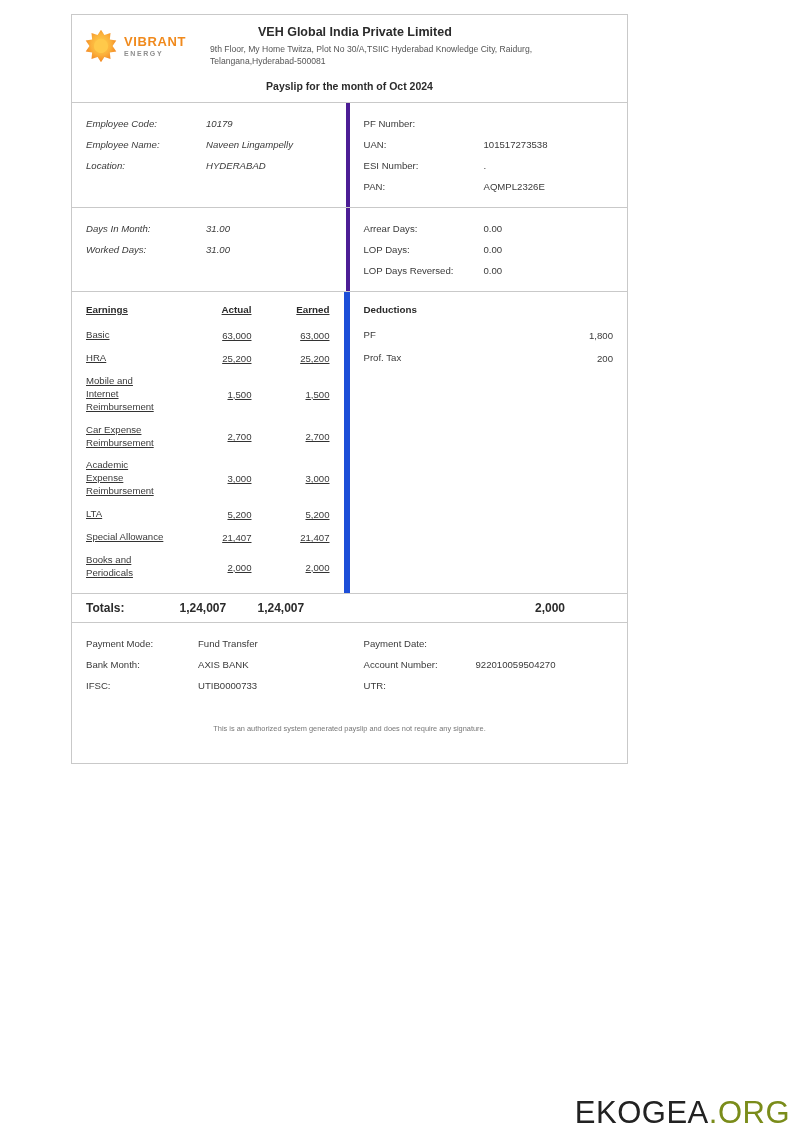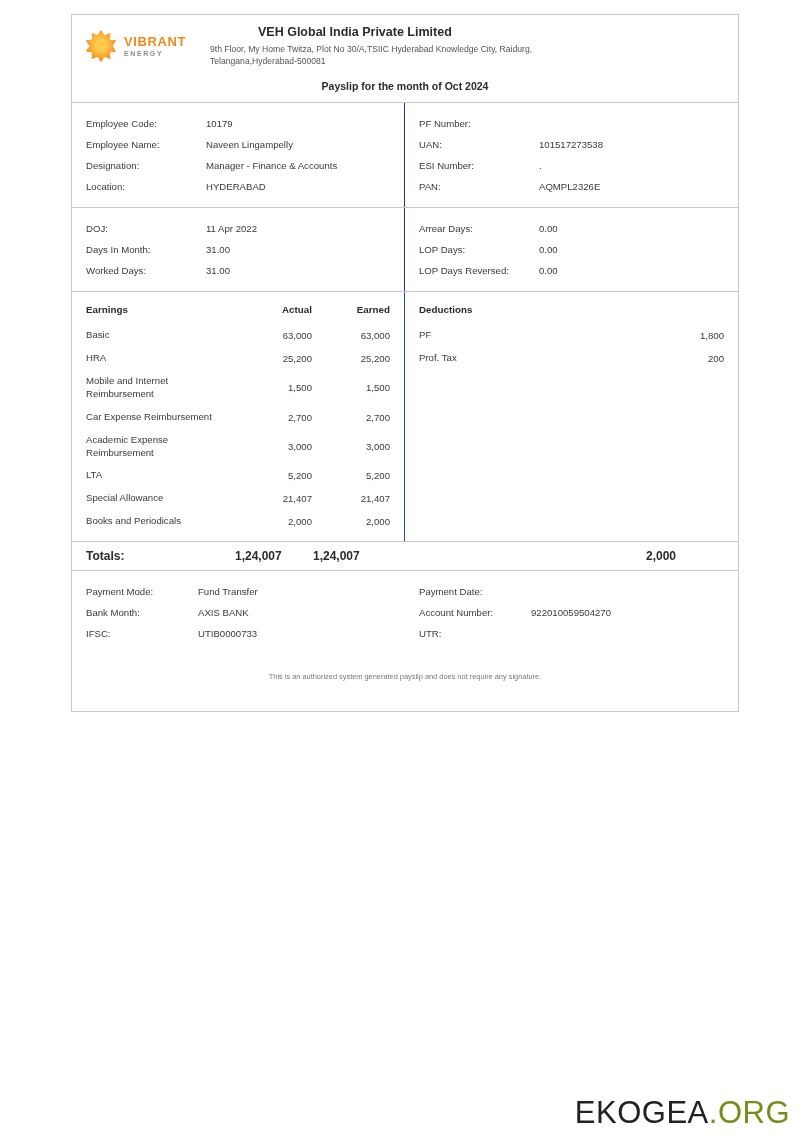--- a/index.html
+++ b/index.html
@@ -13,21 +13,21 @@
     font-family: "Liberation Sans", sans-serif;
     color: #333333;
     position: relative;
     overflow: hidden;
   }
 
   .page {
     position: absolute;
     left: 71px;
     top: 14px;
-    width: 668px;
+    width: 557px;
     border: 1px solid #c9c9c9;
     box-sizing: border-box;
     background: #fff;
   }
 
   .section {
     border-bottom: 1px solid #c9c9c9;
   }
   .section:last-child { border-bottom: none; }
 
@@ -80,38 +80,39 @@
     padding: 6px 0 10px 0;
   }
 
   
   .two-col { display: flex; }
   .col {
     width: 50%;
     box-sizing: border-box;
     padding: 10px 14px 10px 14px;
   }
-  .col.left { border-right: 1px solid #4c1d95; }
+  .col.left { border-right: 4px solid #4c1d95; font-style: italic; }
 
   .info-row {
     display: flex;
     font-size: 9.6px;
     color: #3a3a3a;
     padding: 5px 0;
   }
   .info-label { width: 120px; flex: 0 0 120px; }
   .info-value { flex: 1 1 auto; }
 
   
   .ded-wrap { display: flex; }
   .earn-col {
     width: 50%;
     box-sizing: border-box;
-    border-right: 1px solid #1d4ed8;
+    border-right: 6px solid #1d4ed8;
     padding: 10px 14px 8px 14px;
+    text-decoration: underline;
   }
   .ded-col {
     width: 50%;
     box-sizing: border-box;
     padding: 10px 14px 8px 14px;
   }
   table.money {
     width: 100%;
     border-collapse: collapse;
     font-size: 9.6px;
@@ -233,24 +234,20 @@
     <div class="col left">
       <div class="info-row">
         <div class="info-label">Employee Code:</div>
         <div class="info-value">10179</div>
       </div>
       <div class="info-row">
         <div class="info-label">Employee Name:</div>
         <div class="info-value">Naveen Lingampelly</div>
       </div>
       <div class="info-row">
-        <div class="info-label">Designation:</div>
-        <div class="info-value">Manager - Finance &amp; Accounts</div>
-      </div>
-      <div class="info-row">
         <div class="info-label">Location:</div>
         <div class="info-value">HYDERABAD</div>
       </div>
     </div>
     <div class="col">
       <div class="info-row">
         <div class="info-label">PF Number:</div>
         <div class="info-value"></div>
       </div>
       <div class="info-row">
@@ -263,24 +260,20 @@
       </div>
       <div class="info-row">
         <div class="info-label">PAN:</div>
         <div class="info-value">AQMPL2326E</div>
       </div>
     </div>
   </div>
 
   <div class="section two-col">
     <div class="col left">
-      <div class="info-row">
-        <div class="info-label">DOJ:</div>
-        <div class="info-value">11 Apr 2022</div>
-      </div>
       <div class="info-row">
         <div class="info-label">Days In Month:</div>
         <div class="info-value">31.00</div>
       </div>
       <div class="info-row">
         <div class="info-label">Worked Days:</div>
         <div class="info-value">31.00</div>
       </div>
     </div>
     <div class="col">

